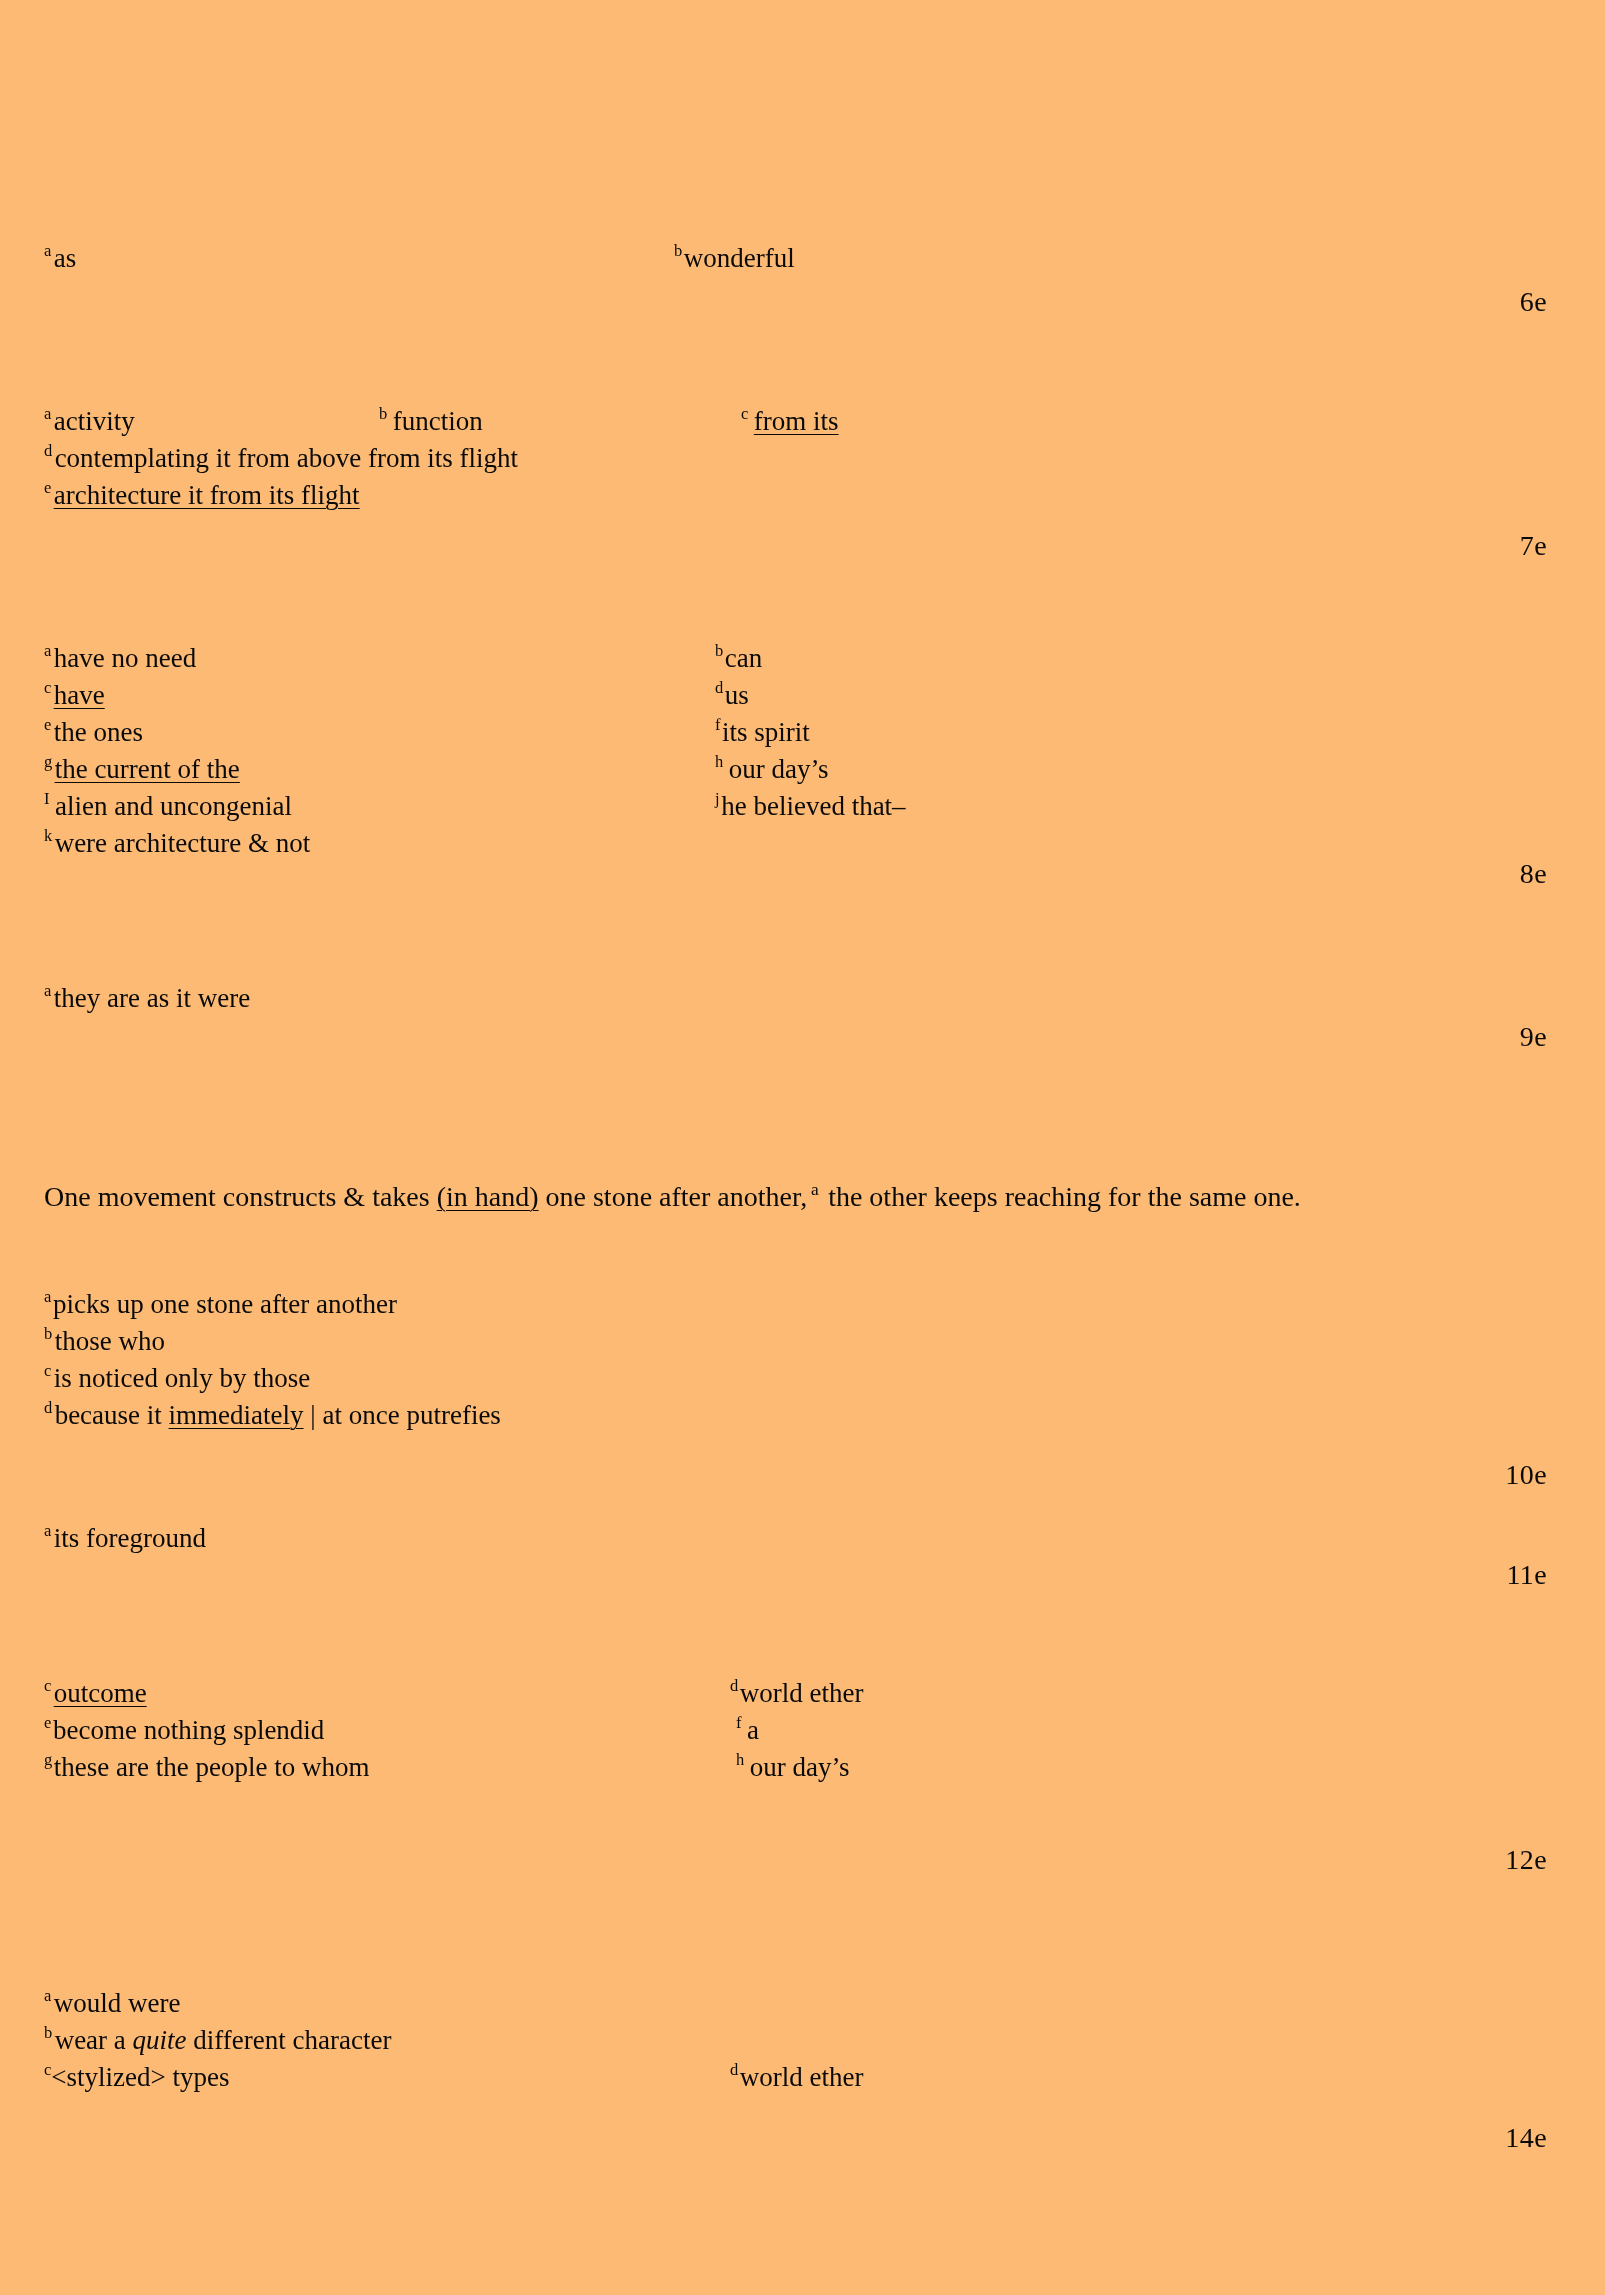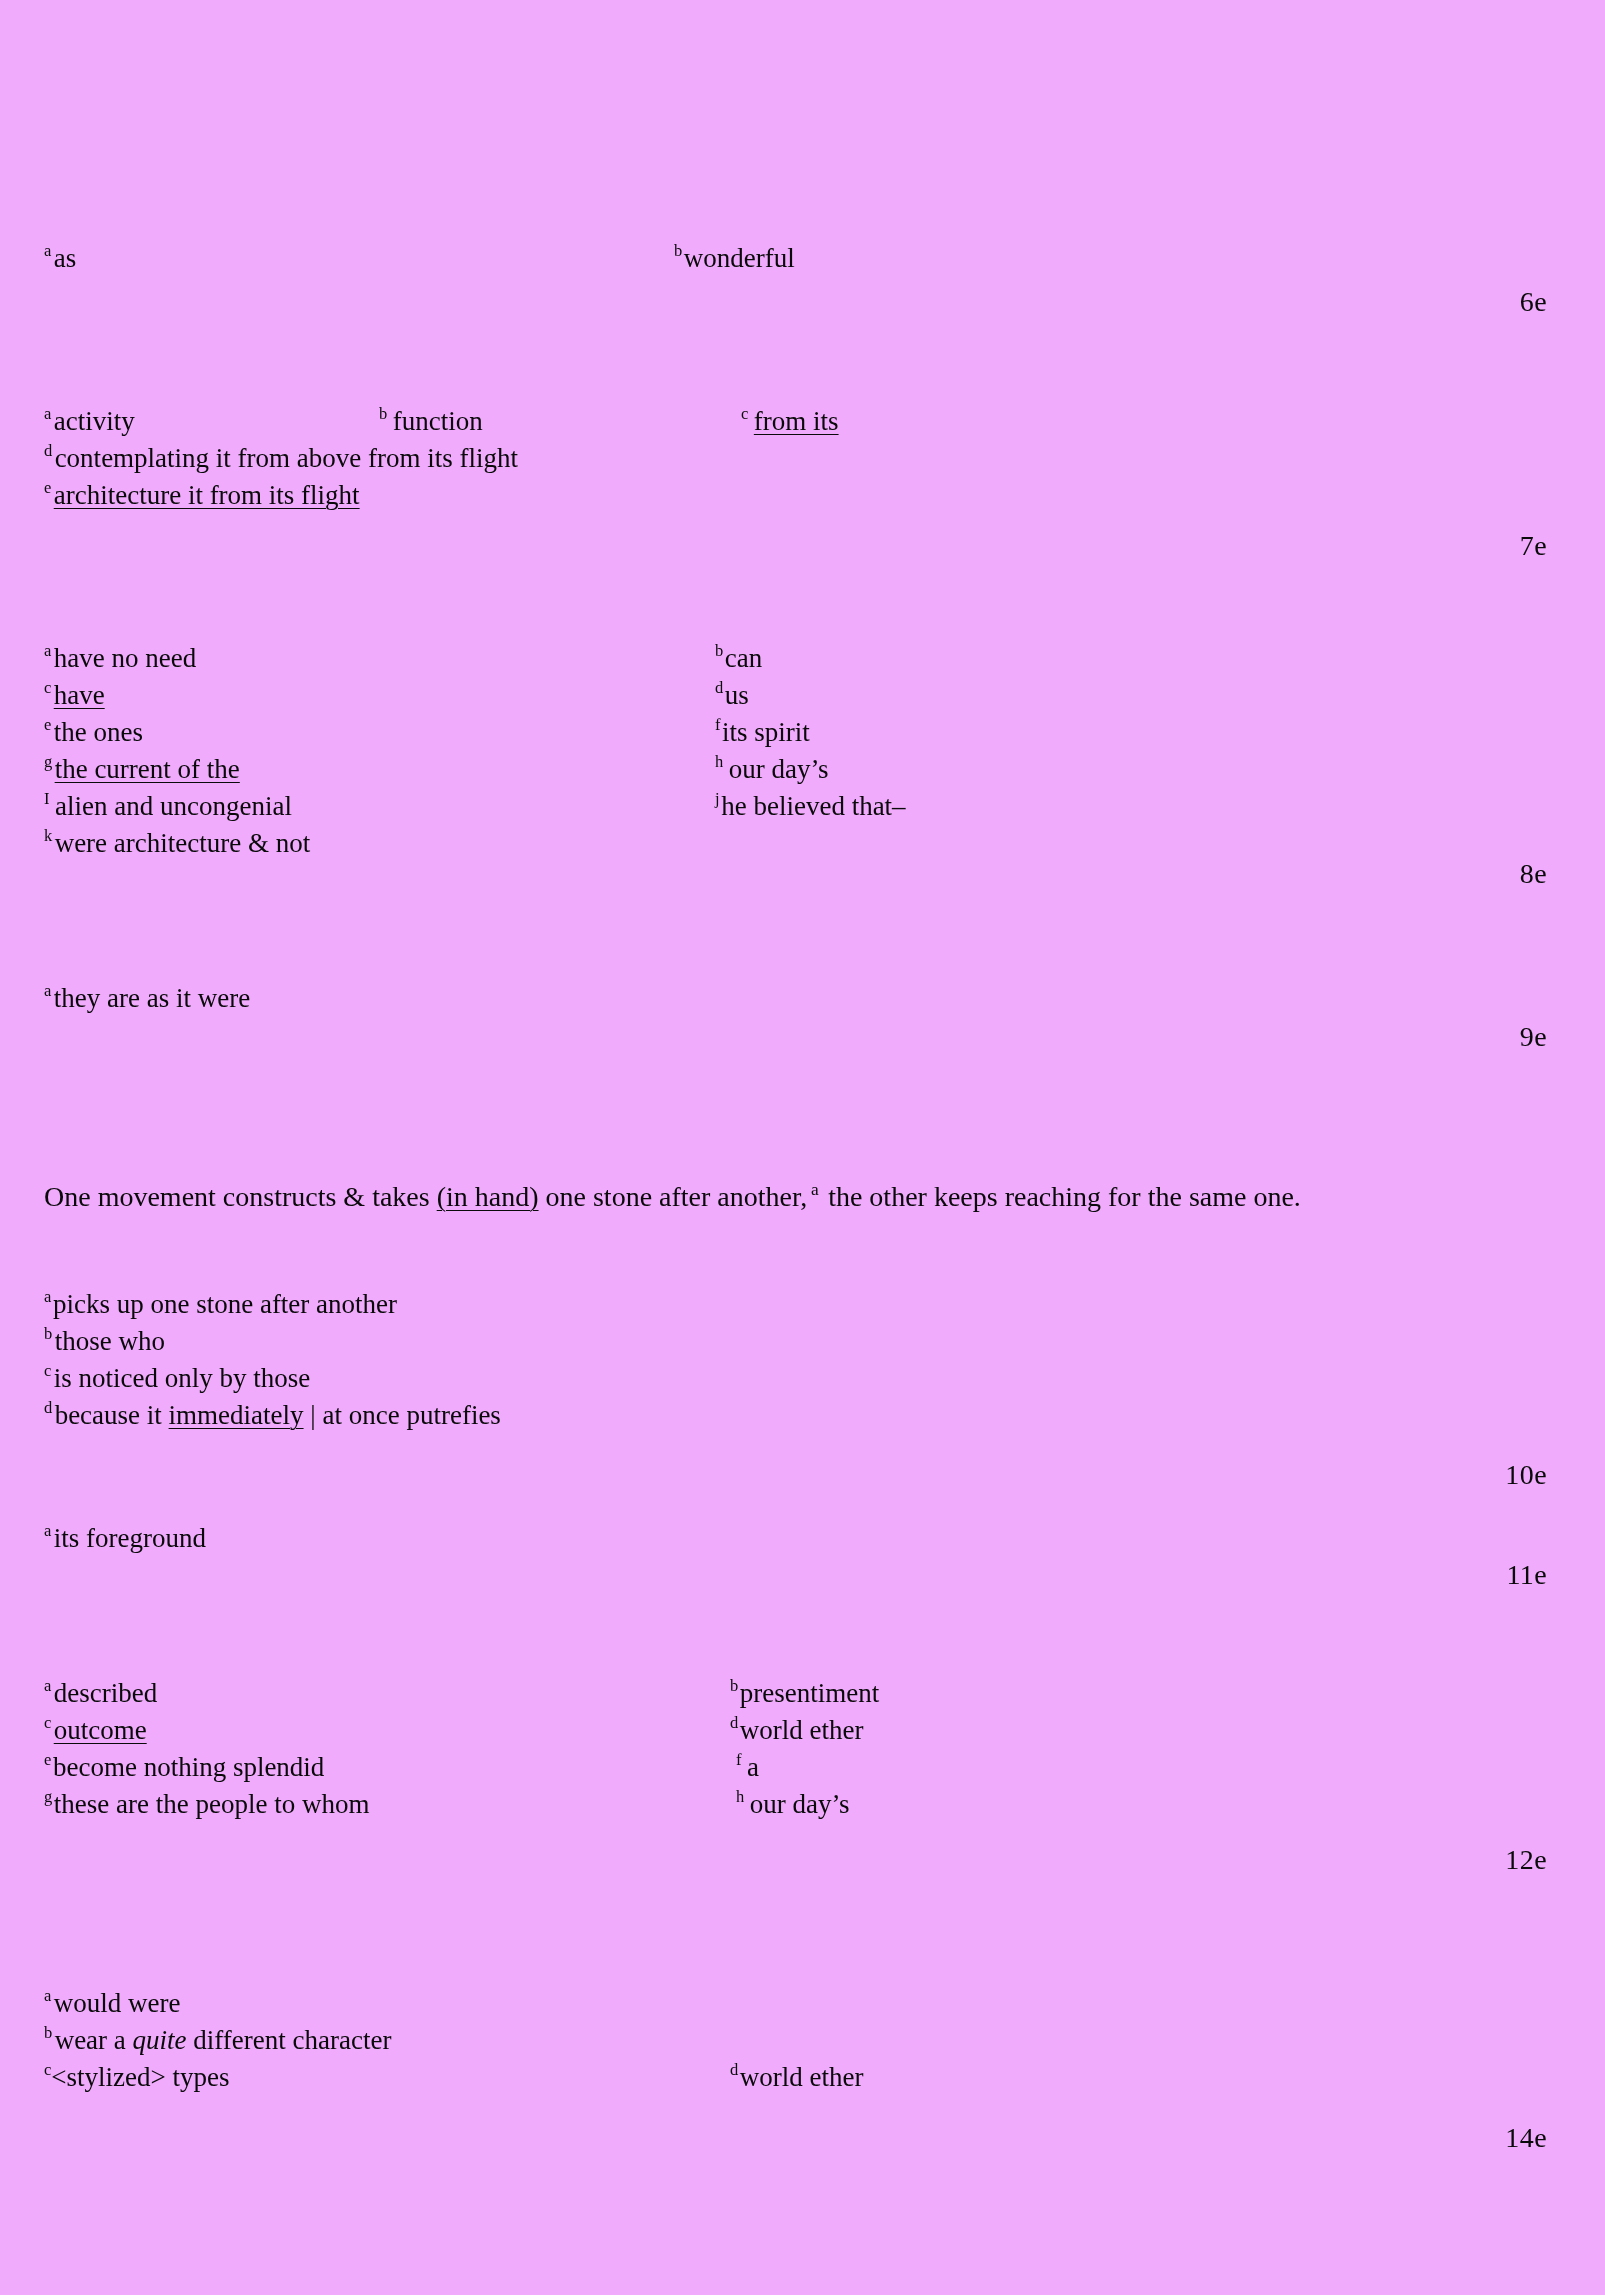--- a/index.html
+++ b/index.html
@@ -5,21 +5,21 @@
 <style>
   html, body {
     margin: 0;
     padding: 0;
     background: #ffffff;
   }
   .page {
     position: relative;
     width: 1606px;
     height: 2295px;
-    background: #f0abfc;
+    background: #fdba74;
     font-family: "Liberation Serif", "DejaVu Serif", serif;
     color: #0a0a0a;
     overflow: hidden;
   }
   .block {
     position: absolute;
     left: 0;
     width: 1606px;
   }
   .entry-line {
@@ -145,24 +145,20 @@
 
   <div class="block" style="top:1520px;">
     <div class="entry-line">
       <span class="entry" style="left:44px;"><span class="siglum">a</span><span>its foreground</span></span>
     </div>
   </div>
   <div class="linenum" style="top:1557px;">11e</div>
 
   <div class="block" style="top:1675px;">
     <div class="entry-line">
-      <span class="entry" style="left:44px;"><span class="siglum">a</span><span>described</span></span>
-      <span class="entry" style="left:730px;"><span class="siglum tight">b</span><span>presentiment</span></span>
-    </div>
-    <div class="entry-line">
       <span class="entry" style="left:44px;"><span class="siglum">c</span><span class="u">outcome</span></span>
       <span class="entry" style="left:730px;"><span class="siglum tight">d</span><span>world ether</span></span>
     </div>
     <div class="entry-line">
       <span class="entry" style="left:44px;"><span class="siglum tight">e</span><span>become nothing splendid</span></span>
       <span class="entry" style="left:736px;"><span class="siglum wide">f</span><span>a</span></span>
     </div>
     <div class="entry-line">
       <span class="entry" style="left:44px;"><span class="siglum tight">g</span><span>these are the people to whom</span></span>
       <span class="entry" style="left:736px;"><span class="siglum wide">h</span><span>our day’s</span></span>

